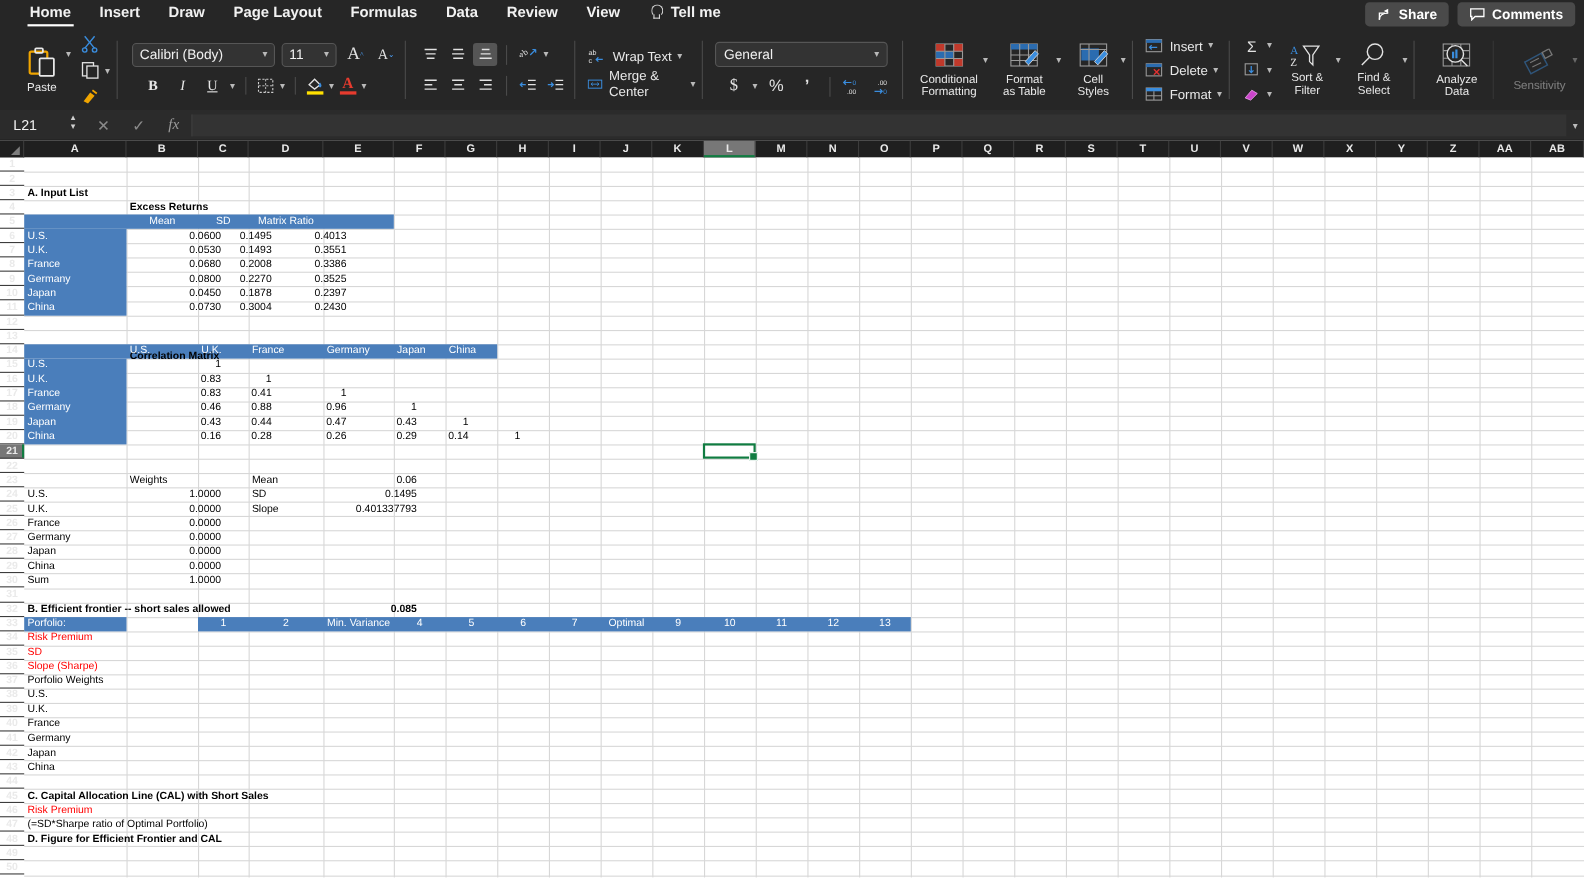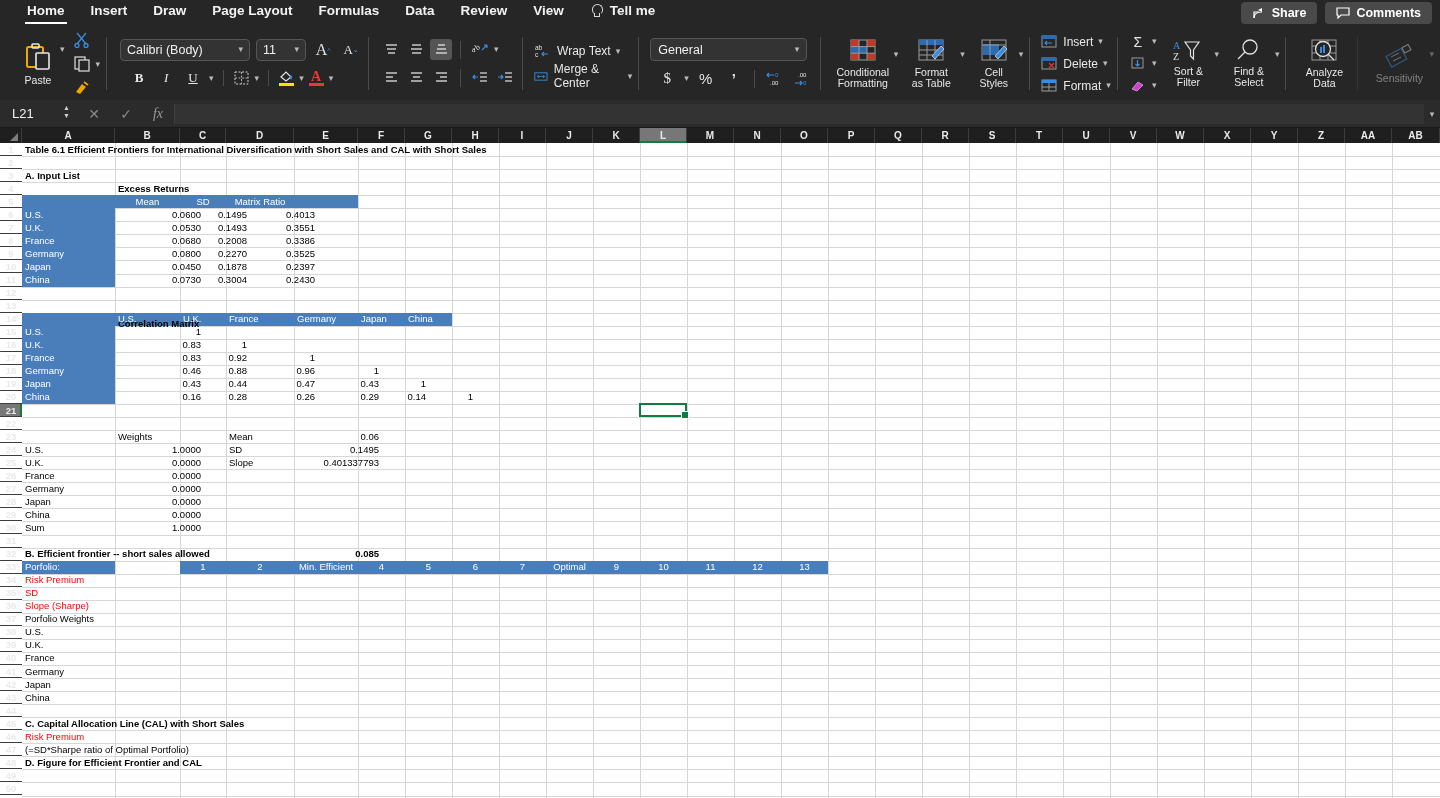--- a/index.html
+++ b/index.html
@@ -631,21 +631,20 @@
       <div class="hline" style="top: 613.35px;"></div>
       <div class="hline" style="top: 626.4px;"></div>
       <div class="hline" style="top: 639.45px;"></div>
       <div class="hline" style="top: 652.5px;"></div>
       <div class="fill" style="left: 0px; width: 336px; top: 52.2px; height: 13.05px; background: rgb(74, 126, 187);"></div>
       <div class="fill" style="left: 0px; width: 93px; top: 65.25px; height: 78.3px; background: rgb(74, 126, 187);"></div>
       <div class="fill" style="left: 0px; width: 430px; top: 169.65px; height: 13.05px; background: rgb(74, 126, 187);"></div>
       <div class="fill" style="left: 0px; width: 93px; top: 182.7px; height: 78.3px; background: rgb(74, 126, 187);"></div>
       <div class="fill" style="left: 0px; width: 93px; top: 417.6px; height: 13.05px; background: rgb(74, 126, 187);"></div>
       <div class="fill" style="left: 158px; width: 648px; top: 417.6px; height: 13.05px; background: rgb(74, 126, 187);"></div>
-      <div class="cell b" style="left: 0px; top: 0px; width: auto; height: 13.05px; min-width: 93px;">Table 6.1 Efficient Frontiers for International Diversification with Short Sales and CAL with Short Sales</div>
       <div class="cell b" style="left: 0px; top: 26.1px; width: auto; height: 13.05px; min-width: 93px;">A. Input List</div>
       <div class="cell b" style="left: 93px; top: 39.15px; width: auto; height: 13.05px; min-width: 65px;">Excess Returns</div>
       <div class="cell c" style="left: 93px; top: 52.2px; width: 65px; height: 13.05px; color: rgb(255, 255, 255);">Mean</div>
       <div class="cell c" style="left: 158px; top: 52.2px; width: 46px; height: 13.05px; color: rgb(255, 255, 255);">SD</div>
       <div class="cell c" style="left: 204px; top: 52.2px; width: 68px; height: 13.05px; color: rgb(255, 255, 255);">Matrix Ratio</div>
       <div class="cell" style="left: 0px; top: 65.25px; width: 93px; height: 13.05px; color: rgb(255, 255, 255);">U.S.</div>
       <div class="cell r" style="left: 93px; top: 65.25px; width: 65px; height: 13.05px;">0.0600</div>
       <div class="cell r" style="left: 158px; top: 65.25px; width: 46px; height: 13.05px;">0.1495</div>
       <div class="cell r" style="left: 204px; top: 65.25px; width: 68px; height: 13.05px;">0.4013</div>
       <div class="cell" style="left: 0px; top: 78.3px; width: 93px; height: 13.05px; color: rgb(255, 255, 255);">U.K.</div>
@@ -675,21 +674,21 @@
       <div class="cell" style="left: 272px; top: 169.65px; width: 64px; height: 13.05px; color: rgb(255, 255, 255);">Germany</div>
       <div class="cell" style="left: 336px; top: 169.65px; width: 47px; height: 13.05px; color: rgb(255, 255, 255);">Japan</div>
       <div class="cell" style="left: 383px; top: 169.65px; width: 47px; height: 13.05px; color: rgb(255, 255, 255);">China</div>
       <div class="cell" style="left: 0px; top: 182.7px; width: 93px; height: 13.05px; color: rgb(255, 255, 255);">U.S.</div>
       <div class="cell r" style="left: 93px; top: 182.7px; width: 65px; height: 13.05px;">1</div>
       <div class="cell" style="left: 0px; top: 195.75px; width: 93px; height: 13.05px; color: rgb(255, 255, 255);">U.K.</div>
       <div class="cell r" style="left: 93px; top: 195.75px; width: 65px; height: 13.05px;">0.83</div>
       <div class="cell r" style="left: 158px; top: 195.75px; width: 46px; height: 13.05px;">1</div>
       <div class="cell" style="left: 0px; top: 208.8px; width: 93px; height: 13.05px; color: rgb(255, 255, 255);">France</div>
       <div class="cell r" style="left: 93px; top: 208.8px; width: 65px; height: 13.05px;">0.83</div>
-      <div class="cell r" style="left: 158px; top: 208.8px; width: 46px; height: 13.05px;">0.92</div>
+      <div class="cell r" style="left: 158px; top: 208.8px; width: 46px; height: 13.05px;">0.41</div>
       <div class="cell r" style="left: 204px; top: 208.8px; width: 68px; height: 13.05px;">1</div>
       <div class="cell" style="left: 0px; top: 221.85px; width: 93px; height: 13.05px; color: rgb(255, 255, 255);">Germany</div>
       <div class="cell r" style="left: 93px; top: 221.85px; width: 65px; height: 13.05px;">0.46</div>
       <div class="cell r" style="left: 158px; top: 221.85px; width: 46px; height: 13.05px;">0.88</div>
       <div class="cell r" style="left: 204px; top: 221.85px; width: 68px; height: 13.05px;">0.96</div>
       <div class="cell r" style="left: 272px; top: 221.85px; width: 64px; height: 13.05px;">1</div>
       <div class="cell" style="left: 0px; top: 234.9px; width: 93px; height: 13.05px; color: rgb(255, 255, 255);">Japan</div>
       <div class="cell r" style="left: 93px; top: 234.9px; width: 65px; height: 13.05px;">0.43</div>
       <div class="cell r" style="left: 158px; top: 234.9px; width: 46px; height: 13.05px;">0.44</div>
       <div class="cell r" style="left: 204px; top: 234.9px; width: 68px; height: 13.05px;">0.47</div>
@@ -721,21 +720,21 @@
       <div class="cell r" style="left: 93px; top: 352.35px; width: 65px; height: 13.05px;">0.0000</div>
       <div class="cell" style="left: 0px; top: 365.4px; width: 93px; height: 13.05px;">China</div>
       <div class="cell r" style="left: 93px; top: 365.4px; width: 65px; height: 13.05px;">0.0000</div>
       <div class="cell" style="left: 0px; top: 378.45px; width: 93px; height: 13.05px;">Sum</div>
       <div class="cell r" style="left: 93px; top: 378.45px; width: 65px; height: 13.05px;">1.0000</div>
       <div class="cell b" style="left: 0px; top: 404.55px; width: auto; height: 13.05px; min-width: 93px;">B. Efficient frontier -- short sales allowed</div>
       <div class="cell r b" style="left: 272px; top: 404.55px; width: 64px; height: 13.05px;">0.085</div>
       <div class="cell" style="left: 0px; top: 417.6px; width: 93px; height: 13.05px; color: rgb(255, 255, 255);">Porfolio:</div>
       <div class="cell c" style="left: 158px; top: 417.6px; width: 46px; height: 13.05px; color: rgb(255, 255, 255);">1</div>
       <div class="cell c" style="left: 204px; top: 417.6px; width: 68px; height: 13.05px; color: rgb(255, 255, 255);">2</div>
-      <div class="cell c" style="left: 272px; top: 417.6px; width: 64px; height: 13.05px; color: rgb(255, 255, 255);">Min. Efficient</div>
+      <div class="cell c" style="left: 272px; top: 417.6px; width: 64px; height: 13.05px; color: rgb(255, 255, 255);">Min. Variance</div>
       <div class="cell c" style="left: 336px; top: 417.6px; width: 47px; height: 13.05px; color: rgb(255, 255, 255);">4</div>
       <div class="cell c" style="left: 383px; top: 417.6px; width: 47px; height: 13.05px; color: rgb(255, 255, 255);">5</div>
       <div class="cell c" style="left: 430px; top: 417.6px; width: 47px; height: 13.05px; color: rgb(255, 255, 255);">6</div>
       <div class="cell c" style="left: 477px; top: 417.6px; width: 47px; height: 13.05px; color: rgb(255, 255, 255);">7</div>
       <div class="cell c" style="left: 524px; top: 417.6px; width: 47px; height: 13.05px; color: rgb(255, 255, 255);">Optimal</div>
       <div class="cell c" style="left: 571px; top: 417.6px; width: 47px; height: 13.05px; color: rgb(255, 255, 255);">9</div>
       <div class="cell c" style="left: 618px; top: 417.6px; width: 47px; height: 13.05px; color: rgb(255, 255, 255);">10</div>
       <div class="cell c" style="left: 665px; top: 417.6px; width: 47px; height: 13.05px; color: rgb(255, 255, 255);">11</div>
       <div class="cell c" style="left: 712px; top: 417.6px; width: 47px; height: 13.05px; color: rgb(255, 255, 255);">12</div>
       <div class="cell c" style="left: 759px; top: 417.6px; width: 47px; height: 13.05px; color: rgb(255, 255, 255);">13</div>

